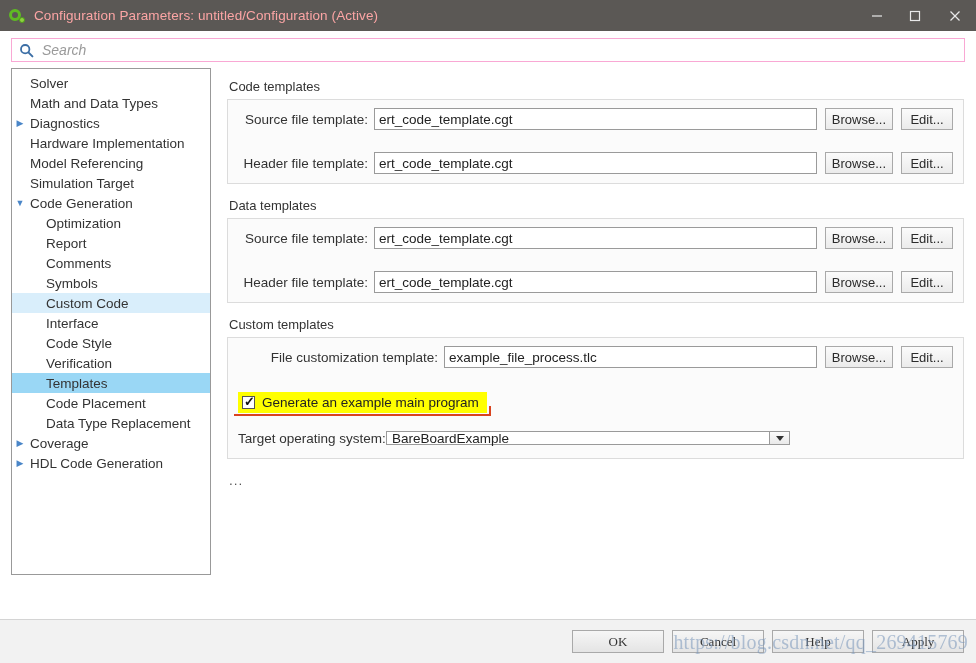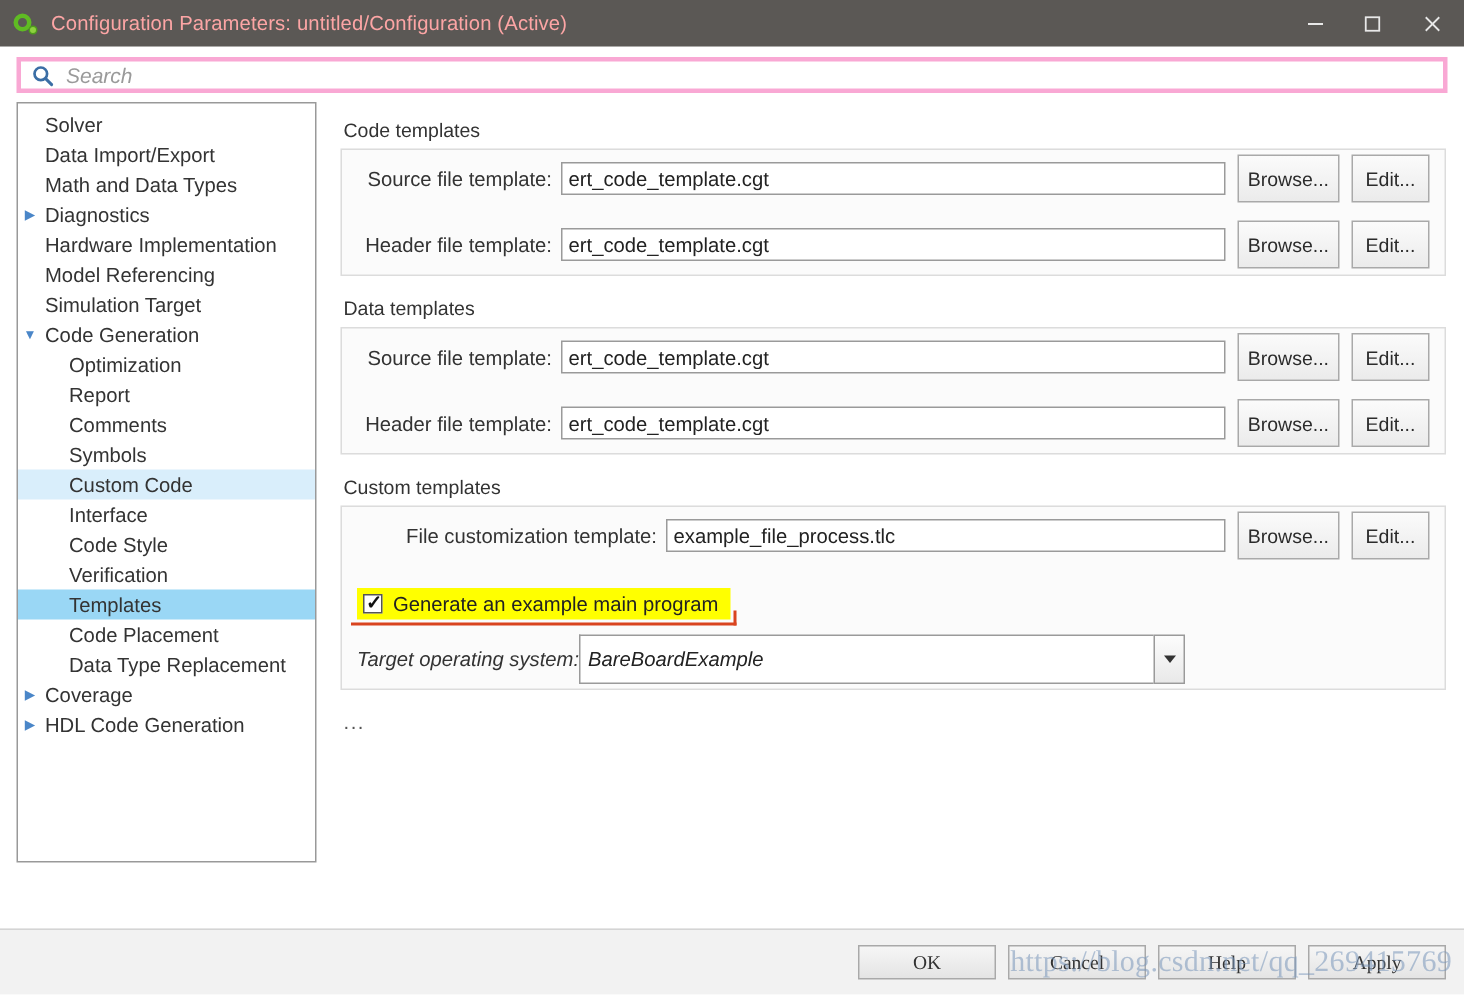--- a/index.html
+++ b/index.html
@@ -71,21 +71,21 @@
   .win-btn.close { width: 42px; }
 
   
   .searchrow {
     flex: 0 0 36px;
     padding: 7px 11px 6px 11px;
     background: #ffffff;
   }
   .searchbox {
     height: 24px;
-    border: 3px solid #f9a8d4;
+    border: 1px solid #f9a8d4;
     background: #ffffff;
     display: flex;
     align-items: center;
     padding-left: 7px;
   }
   .search-icon {
     width: 15px; height: 15px;
     flex: 0 0 15px;
     margin-right: 6px;
     color: #3b6ea5;
@@ -184,38 +184,38 @@
     background: #ffffff;
     font-family: "Liberation Sans", sans-serif;
     font-size: 13.5px;
     color: #222222;
     padding: 0 4px;
     outline: none;
     flex: 1 1 auto;
     min-width: 0;
   }
   .btn {
-    height: 32px;
+    height: 22px;
     min-width: 66px;
     margin-left: 8px;
     border: 1px solid #a9a9a9;
     background: linear-gradient(#fbfbfb, #ebebeb);
     font-family: "Liberation Sans", sans-serif;
     font-size: 13px;
     color: #2b2b2b;
     cursor: default;
     flex: 0 0 auto;
     padding: 0 6px;
   }
   .btn.narrow { min-width: 52px; }
 
   
   .combo {
     display: flex;
-    height: 33px;
+    height: 14px;
     flex: 1 1 auto;
     min-width: 0;
   }
   .combo .combo-val {
     flex: 1 1 auto;
     border: 1px solid #9a9a9a;
     border-right: none;
     background: #ffffff;
     font-size: 13.5px;
     color: #222222;
@@ -372,24 +372,20 @@
 
   <div class="body">
 
     <div class="sidebar" id="sidebar">
         <div class="tree-item lvl0">
           <span class="twisty"></span>
           <span class="tlabel">Solver</span>
         </div>
         <div class="tree-item lvl0">
           <span class="twisty"></span>
-          <span class="tlabel">Data Import/Export</span>
-        </div>
-        <div class="tree-item lvl0">
-          <span class="twisty"></span>
           <span class="tlabel">Math and Data Types</span>
         </div>
         <div class="tree-item lvl0">
           <span class="twisty">▶</span>
           <span class="tlabel">Diagnostics</span>
         </div>
         <div class="tree-item lvl0">
           <span class="twisty"></span>
           <span class="tlabel">Hardware Implementation</span>
         </div>
@@ -506,21 +502,21 @@
           <div class="cb-hl">
             <span class="cb-box">
               <span class="tick">✓</span>
             </span>
             <span class="cb-label">Generate an example main program</span>
           </div>
           <div class="cb-underline"></div>
           <div class="cb-rightedge"></div>
         </div>
 
-        <div class="field-row" style="margin-top:8px;font-style:italic;">
+        <div class="field-row" style="margin-top:8px;">
           <span class="field-label lbl-w3">Target operating system:</span>
           <span class="combo" style="max-width:404px;">
             <span class="combo-val">BareBoardExample</span>
             <span class="combo-arrow">
                 <span></span>
               </span>
           </span>
         </div>
       </div>
 

